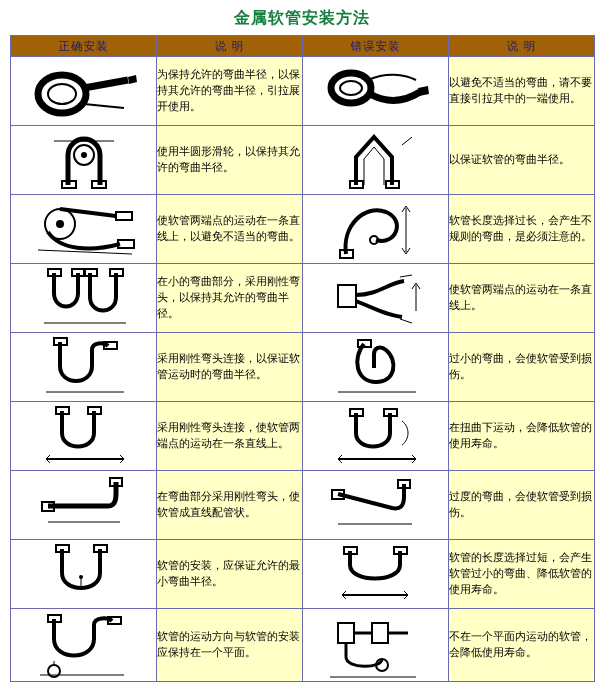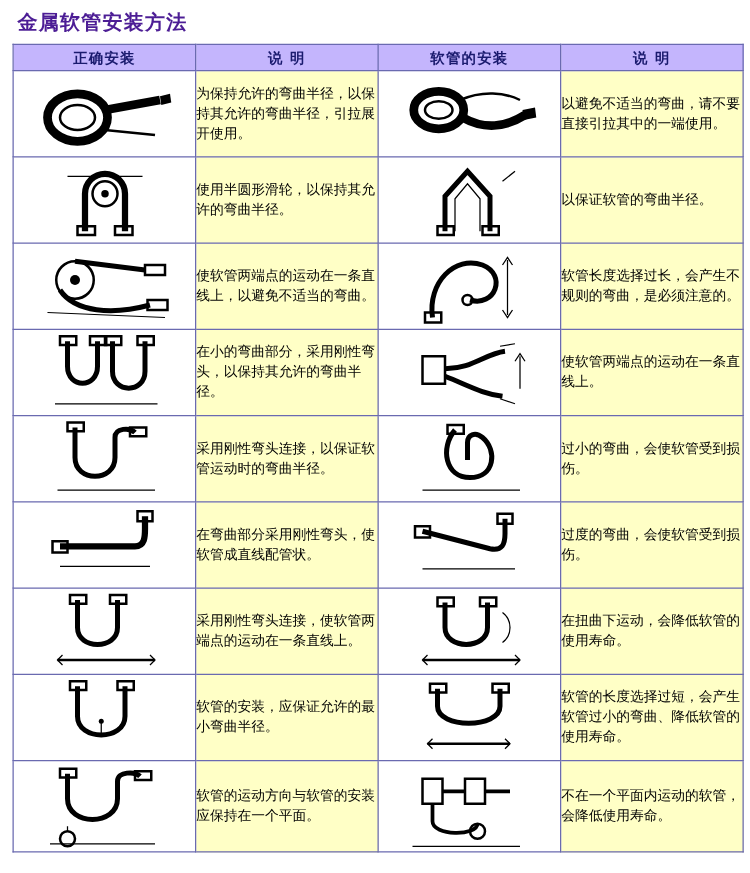--- a/index.html
+++ b/index.html
@@ -19,38 +19,39 @@
     height: 698px;
     position: relative;
     box-sizing: border-box;
     padding: 6px 10px 0 10px;
   }
   .doc-title {
     font-size: 16px;
     font-weight: bold;
     letter-spacing: 1px;
     margin: 2px 0 6px 4px;
-    color: #4c1d95;
+    color: #15803d;
+    text-align: center;
   }
   table.matrix {
     border-collapse: collapse;
     width: 580px;
     table-layout: fixed;
     border: 1px solid #4a4a8a;
   }
   table.matrix td, table.matrix th {
     border: 1px solid #6a6ab0;
     padding: 0;
     vertical-align: middle;
   }
   thead th {
-    background: #c4b5fd;
+    background: #a16207;
     color: #1a1a6e;
     font-size: 11.5px;
-    font-weight: bold;
+    font-weight: normal;
     height: 20px;
     letter-spacing: 1px;
   }
   .col-img { width: 145px; }
   .col-txt { width: 145px; }
   td.img-cell {
     background: #ffffff;
     text-align: center;
     height: 68px;
   }
@@ -74,21 +75,21 @@
 
 <div class="page">
 
   <div class="doc-title">金属软管安装方法</div>
 
   <table class="matrix">
     <thead>
       <tr>
         <th class="col-img">正确安装</th>
         <th class="col-txt">说    明</th>
-        <th class="col-img">软管的安装</th>
+        <th class="col-img">错误安装</th>
         <th class="col-txt">说    明</th>
       </tr>
     </thead>
     <tbody>
 
       <tr>
         <td class="img-cell">
           <svg class="fig" width="120" height="62" viewBox="0 0 120 62">
             <ellipse cx="38" cy="34" rx="24" ry="19" class="ln" stroke-width="7"></ellipse>
             <ellipse cx="38" cy="34" rx="14" ry="10" class="ln" stroke-width="2" fill="#fff"></ellipse>
@@ -203,41 +204,20 @@
             <rect x="46" y="4" width="13" height="7" class="ln" stroke-width="2" fill="#fff"></rect>
             <path d="M26 56 L104 56" class="ln" stroke-width="1"></path>
           </svg>
         </td>
         <td class="txt-cell">过小的弯曲，会使软管受到损伤。</td>
       </tr>
 
       <tr>
         <td class="img-cell">
           <svg class="fig" width="128" height="62" viewBox="0 0 128 62">
-            <path d="M28 32 L88 32 C 96 32, 96 24, 96 18 L96 8" class="ln" stroke-width="5"></path>
-            <rect x="22" y="28" width="12" height="9" class="ln" stroke-width="2" fill="#fff"></rect>
-            <rect x="90" y="4" width="12" height="8" class="ln" stroke-width="2" fill="#fff"></rect>
-            <path d="M28 48 L100 48" class="ln" stroke-width="1"></path>
-          </svg>
-        </td>
-        <td class="txt-cell">在弯曲部分采用刚性弯头，使软管成直线配管状。</td>
-        <td class="img-cell">
-          <svg class="fig" width="128" height="62" viewBox="0 0 128 62">
-            <path d="M26 20 L80 34 C 90 36, 92 30, 92 22 L92 10" class="ln" stroke-width="4"></path>
-            <rect x="20" y="16" width="12" height="9" class="ln" stroke-width="2" fill="#fff"></rect>
-            <rect x="86" y="6" width="12" height="8" class="ln" stroke-width="2" fill="#fff"></rect>
-            <path d="M26 50 L100 50" class="ln" stroke-width="1"></path>
-          </svg>
-        </td>
-        <td class="txt-cell">过度的弯曲，会使软管受到损伤。</td>
-      </tr>
-
-      <tr>
-        <td class="img-cell">
-          <svg class="fig" width="128" height="62" viewBox="0 0 128 62">
             <path d="M42 6 L42 28 C 42 46, 74 46, 74 28 L74 6" class="ln" stroke-width="4"></path>
             <rect x="36" y="2" width="13" height="7" class="ln" stroke-width="2" fill="#fff"></rect>
             <rect x="68" y="2" width="13" height="7" class="ln" stroke-width="2" fill="#fff"></rect>
             <path d="M26 54 L104 54" class="ln" stroke-width="2"></path>
             <path d="M30 50 L26 54 L30 58" class="ln" stroke-width="1"></path>
             <path d="M100 50 L104 54 L100 58" class="ln" stroke-width="1"></path>
           </svg>
         </td>
         <td class="txt-cell">采用刚性弯头连接，使软管两端点的运动在一条直线上。</td>
         <td class="img-cell">
@@ -245,20 +225,41 @@
             <path d="M44 8 L44 28 C 44 46, 78 46, 78 28 L78 8" class="ln" stroke-width="4"></path>
             <rect x="38" y="4" width="13" height="7" class="ln" stroke-width="2" fill="#fff"></rect>
             <rect x="72" y="4" width="13" height="7" class="ln" stroke-width="2" fill="#fff"></rect>
             <path d="M26 54 L104 54" class="ln" stroke-width="2"></path>
             <path d="M30 50 L26 54 L30 58" class="ln" stroke-width="1"></path>
             <path d="M100 50 L104 54 L100 58" class="ln" stroke-width="1"></path>
             <path d="M90 16 C 98 22, 98 34, 90 40" class="ln" stroke-width="1"></path>
           </svg>
         </td>
         <td class="txt-cell">在扭曲下运动，会降低软管的使用寿命。</td>
+      </tr>
+
+      <tr>
+        <td class="img-cell">
+          <svg class="fig" width="128" height="62" viewBox="0 0 128 62">
+            <path d="M28 32 L88 32 C 96 32, 96 24, 96 18 L96 8" class="ln" stroke-width="5"></path>
+            <rect x="22" y="28" width="12" height="9" class="ln" stroke-width="2" fill="#fff"></rect>
+            <rect x="90" y="4" width="12" height="8" class="ln" stroke-width="2" fill="#fff"></rect>
+            <path d="M28 48 L100 48" class="ln" stroke-width="1"></path>
+          </svg>
+        </td>
+        <td class="txt-cell">在弯曲部分采用刚性弯头，使软管成直线配管状。</td>
+        <td class="img-cell">
+          <svg class="fig" width="128" height="62" viewBox="0 0 128 62">
+            <path d="M26 20 L80 34 C 90 36, 92 30, 92 22 L92 10" class="ln" stroke-width="4"></path>
+            <rect x="20" y="16" width="12" height="9" class="ln" stroke-width="2" fill="#fff"></rect>
+            <rect x="86" y="6" width="12" height="8" class="ln" stroke-width="2" fill="#fff"></rect>
+            <path d="M26 50 L100 50" class="ln" stroke-width="1"></path>
+          </svg>
+        </td>
+        <td class="txt-cell">过度的弯曲，会使软管受到损伤。</td>
       </tr>
 
       <tr>
         <td class="img-cell">
           <svg class="fig" width="128" height="62" viewBox="0 0 128 62">
             <path d="M42 6 L42 30 C 42 50, 80 50, 80 30 L80 6" class="ln" stroke-width="4"></path>
             <rect x="36" y="2" width="13" height="7" class="ln" stroke-width="2" fill="#fff"></rect>
             <rect x="74" y="2" width="13" height="7" class="ln" stroke-width="2" fill="#fff"></rect>
             <path d="M61 34 L61 46" class="ln" stroke-width="1"></path>
             <circle cx="61" cy="34" r="2" fill="#000"></circle>

